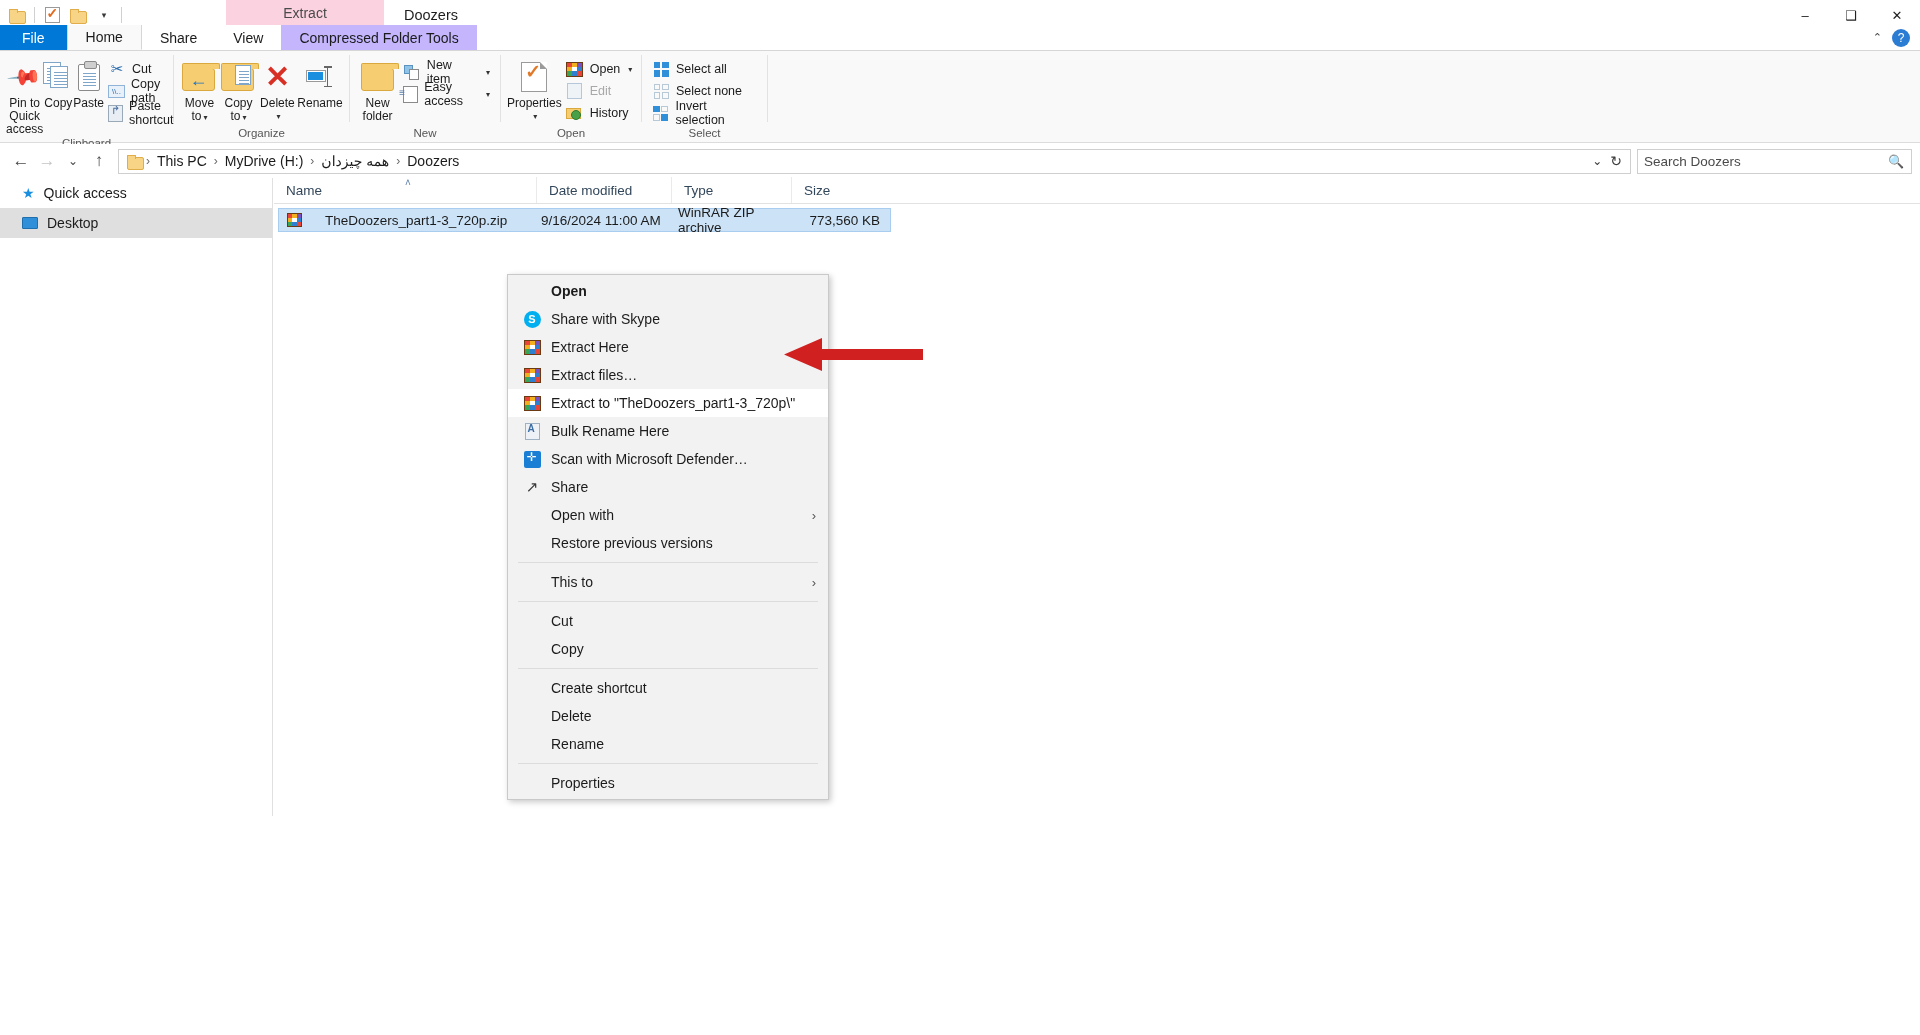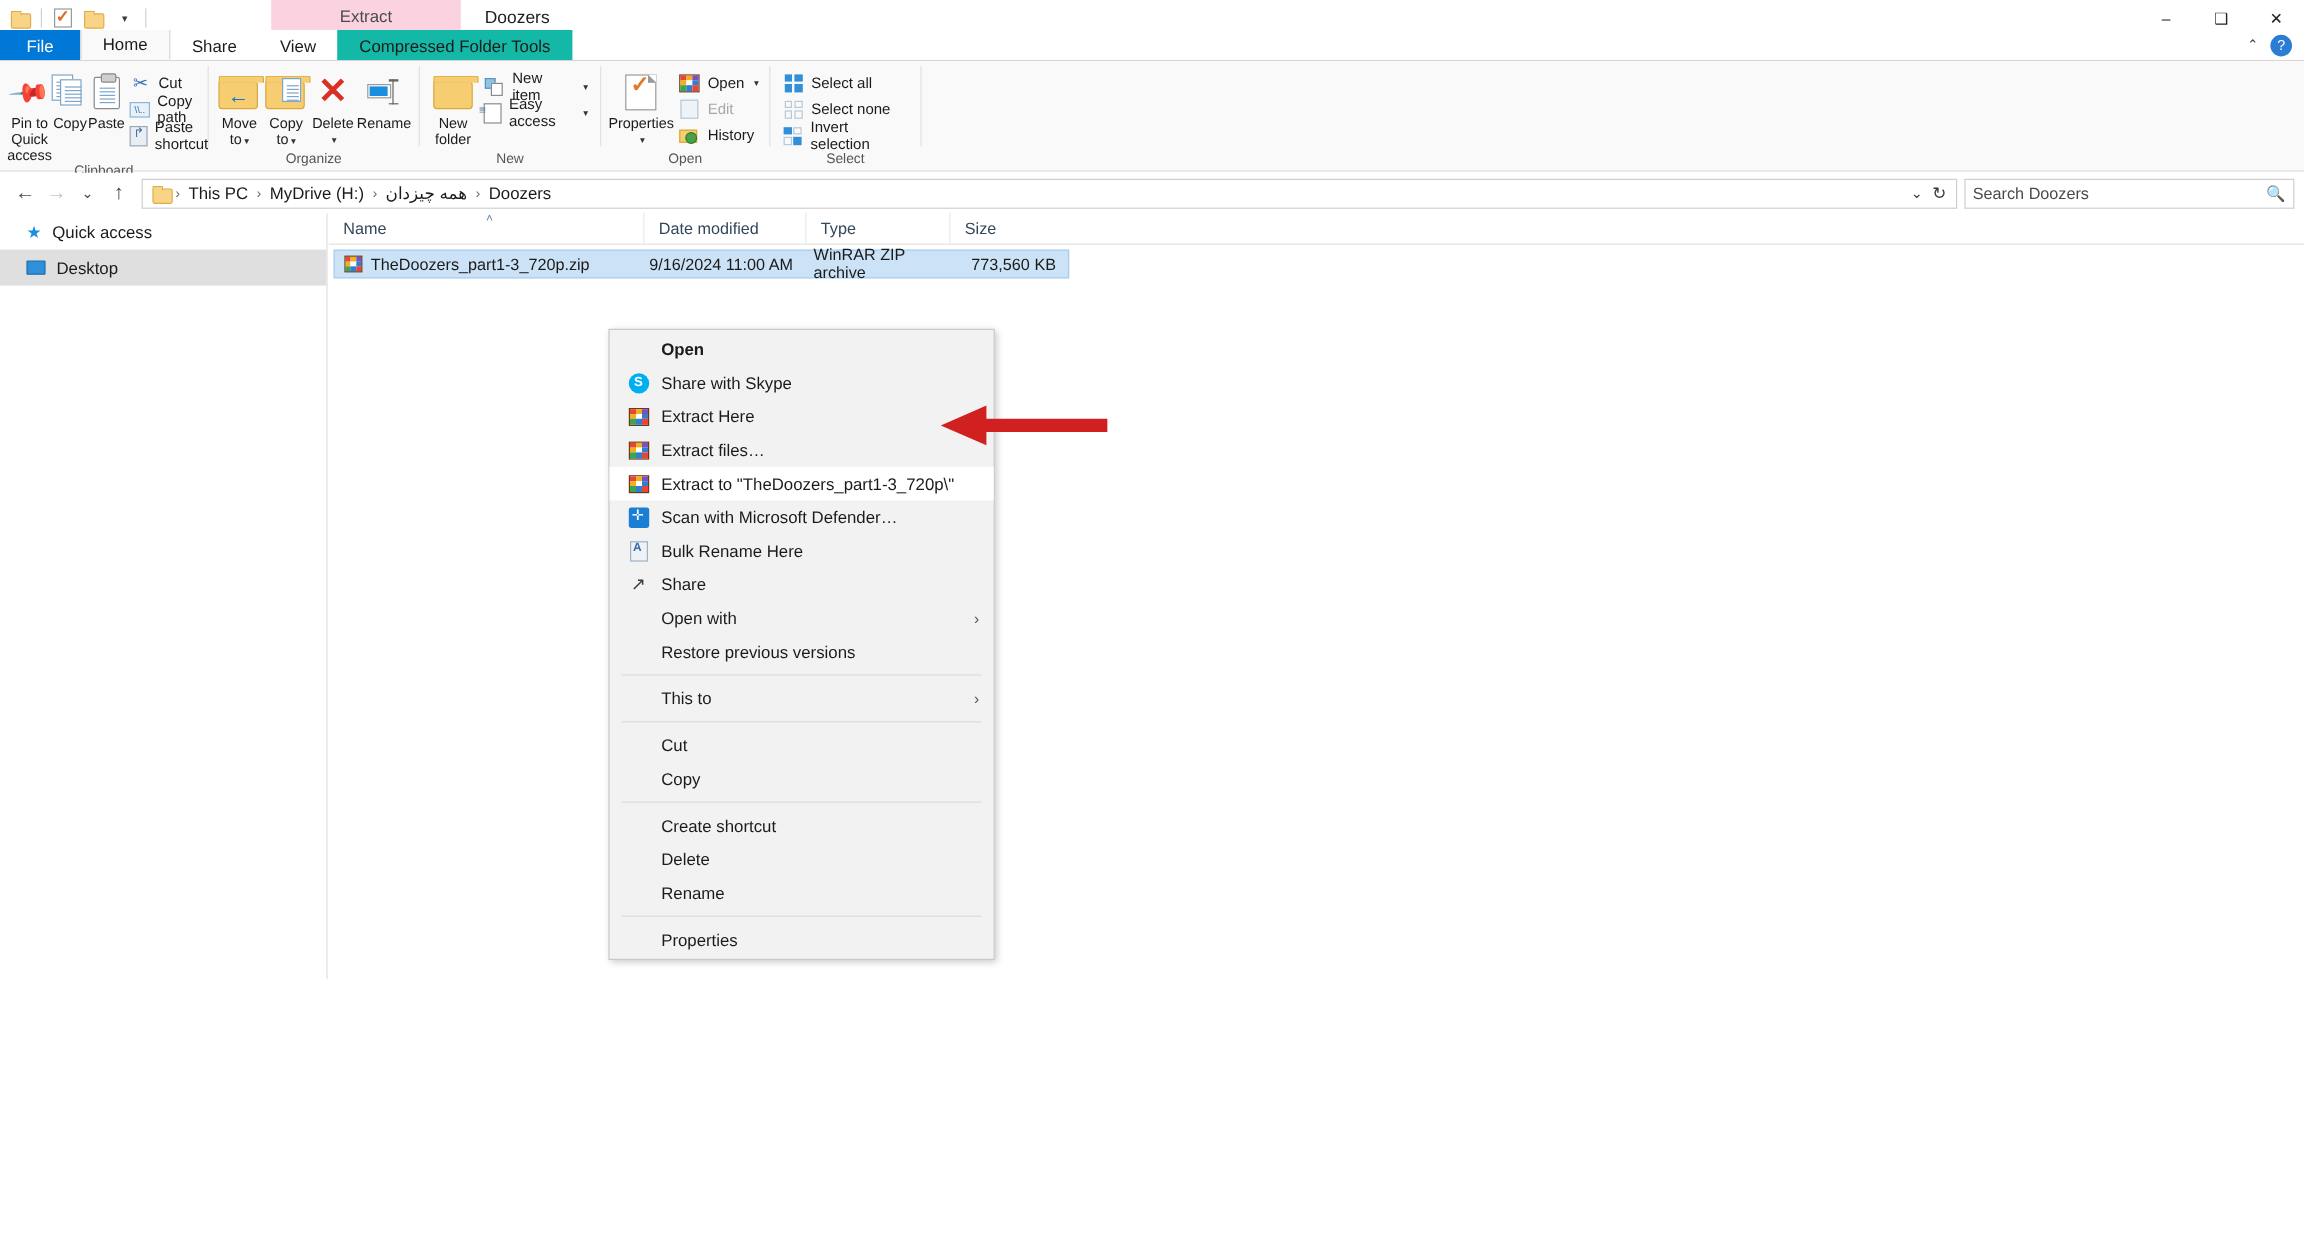--- a/index.html
+++ b/index.html
@@ -57,21 +57,21 @@
   
   .tabstrip {
     position: absolute; top: 25px; left: 0; width: 1920px; height: 26px;
     background: #ffffff; border-bottom: 1px solid #d6d6d6;
     display: flex; align-items: stretch;
   }
   .tab { padding: 0 18px; display:flex; align-items:center; font-size: 14px; color: #1b1b1b; }
   .tab.file { background:#0078d7; color:#fff; padding: 0 22px; }
   .tab.active { background:#f9f9f9; border-left:1px solid #d6d6d6; border-right:1px solid #d6d6d6;
                 border-bottom:1px solid #f9f9f9; position:relative; top:0; }
-  .tab.ctx { background:#14b8a6; }
+  .tab.ctx { background:#c4b5fd; }
   .tabstrip-right { margin-left:auto; display:flex; align-items:center; gap:10px; padding-right:10px; }
   .help-circle {
     width:18px; height:18px; border-radius:50%; background:#2b7cd3; color:#fff;
     font-size:12px; display:flex; align-items:center; justify-content:center;
   }
   .chev-up { font-size:11px; color:#444; }
 
   
   .ribbon {
     position: absolute; top: 51px; left: 0; width: 1920px; height: 92px;
@@ -189,21 +189,21 @@
   .col {
     height: 26px; display:flex; align-items:center; font-size:13.5px; color:#33475b;
     border-left:1px solid #eaeaea; padding-left: 12px; position:relative;
   }
   .col:first-child { border-left:none; }
   .sortmark { position:absolute; left: 50%; top:0px; font-size:10px; color:#5a7fa8; }
   .filerow {
     height: 24px; display:flex; align-items:center; background:#cce3f7; border:1px solid #a8cdee;
     margin-top: 4px; width: 613px; margin-left: 4px;
   }
-  .fr-cell { font-size:13.5px; color:#1b1b1b; display:flex; align-items:center; gap:7px; padding-left:8px; }
+  .fr-cell { font-size:13.5px; color:#1b1b1b; display:flex; align-items:center; gap:23px; padding-left:8px; }
 
   
   .ctxmenu {
     position: absolute; left: 507px; top: 274px; width: 322px;
     background: #f2f2f2; border: 1px solid #c9c9c9; box-shadow: 2px 2px 6px rgba(0,0,0,0.22);
     padding: 2px 0;
   }
   .ctxitem { height: 28px; display:flex; align-items:center; font-size:14px; color:#1b1b1b; position:relative; }
   .ctxitem .ico { width: 30px; display:flex; align-items:center; justify-content:center; margin-left: 9px; }
   .ctxitem .lbl { margin-left: 4px; }
@@ -652,30 +652,30 @@
             <i style="background:#3aa655"></i>
             <i style="background:#2f7fd0"></i>
             <i style="background:#e8443a"></i>
           </span>
       </span>
       <span class="lbl">Extract to "TheDoozers_part1-3_720p\"</span>
     </div>
 
     <div class="ctxitem">
       <span class="ico">
+          <span class="i-bulk"></span>
+        </span>
+      <span class="lbl">Bulk Rename Here</span>
+    </div>
+
+    <div class="ctxitem">
+      <span class="ico">
           <span class="i-shield"></span>
         </span>
       <span class="lbl">Scan with Microsoft Defender…</span>
-    </div>
-
-    <div class="ctxitem">
-      <span class="ico">
-          <span class="i-bulk"></span>
-        </span>
-      <span class="lbl">Bulk Rename Here</span>
     </div>
 
     <div class="ctxitem">
       <span class="ico">
           <span class="i-share">↗</span>
         </span>
       <span class="lbl">Share</span>
     </div>
 
     <div class="ctxitem">

